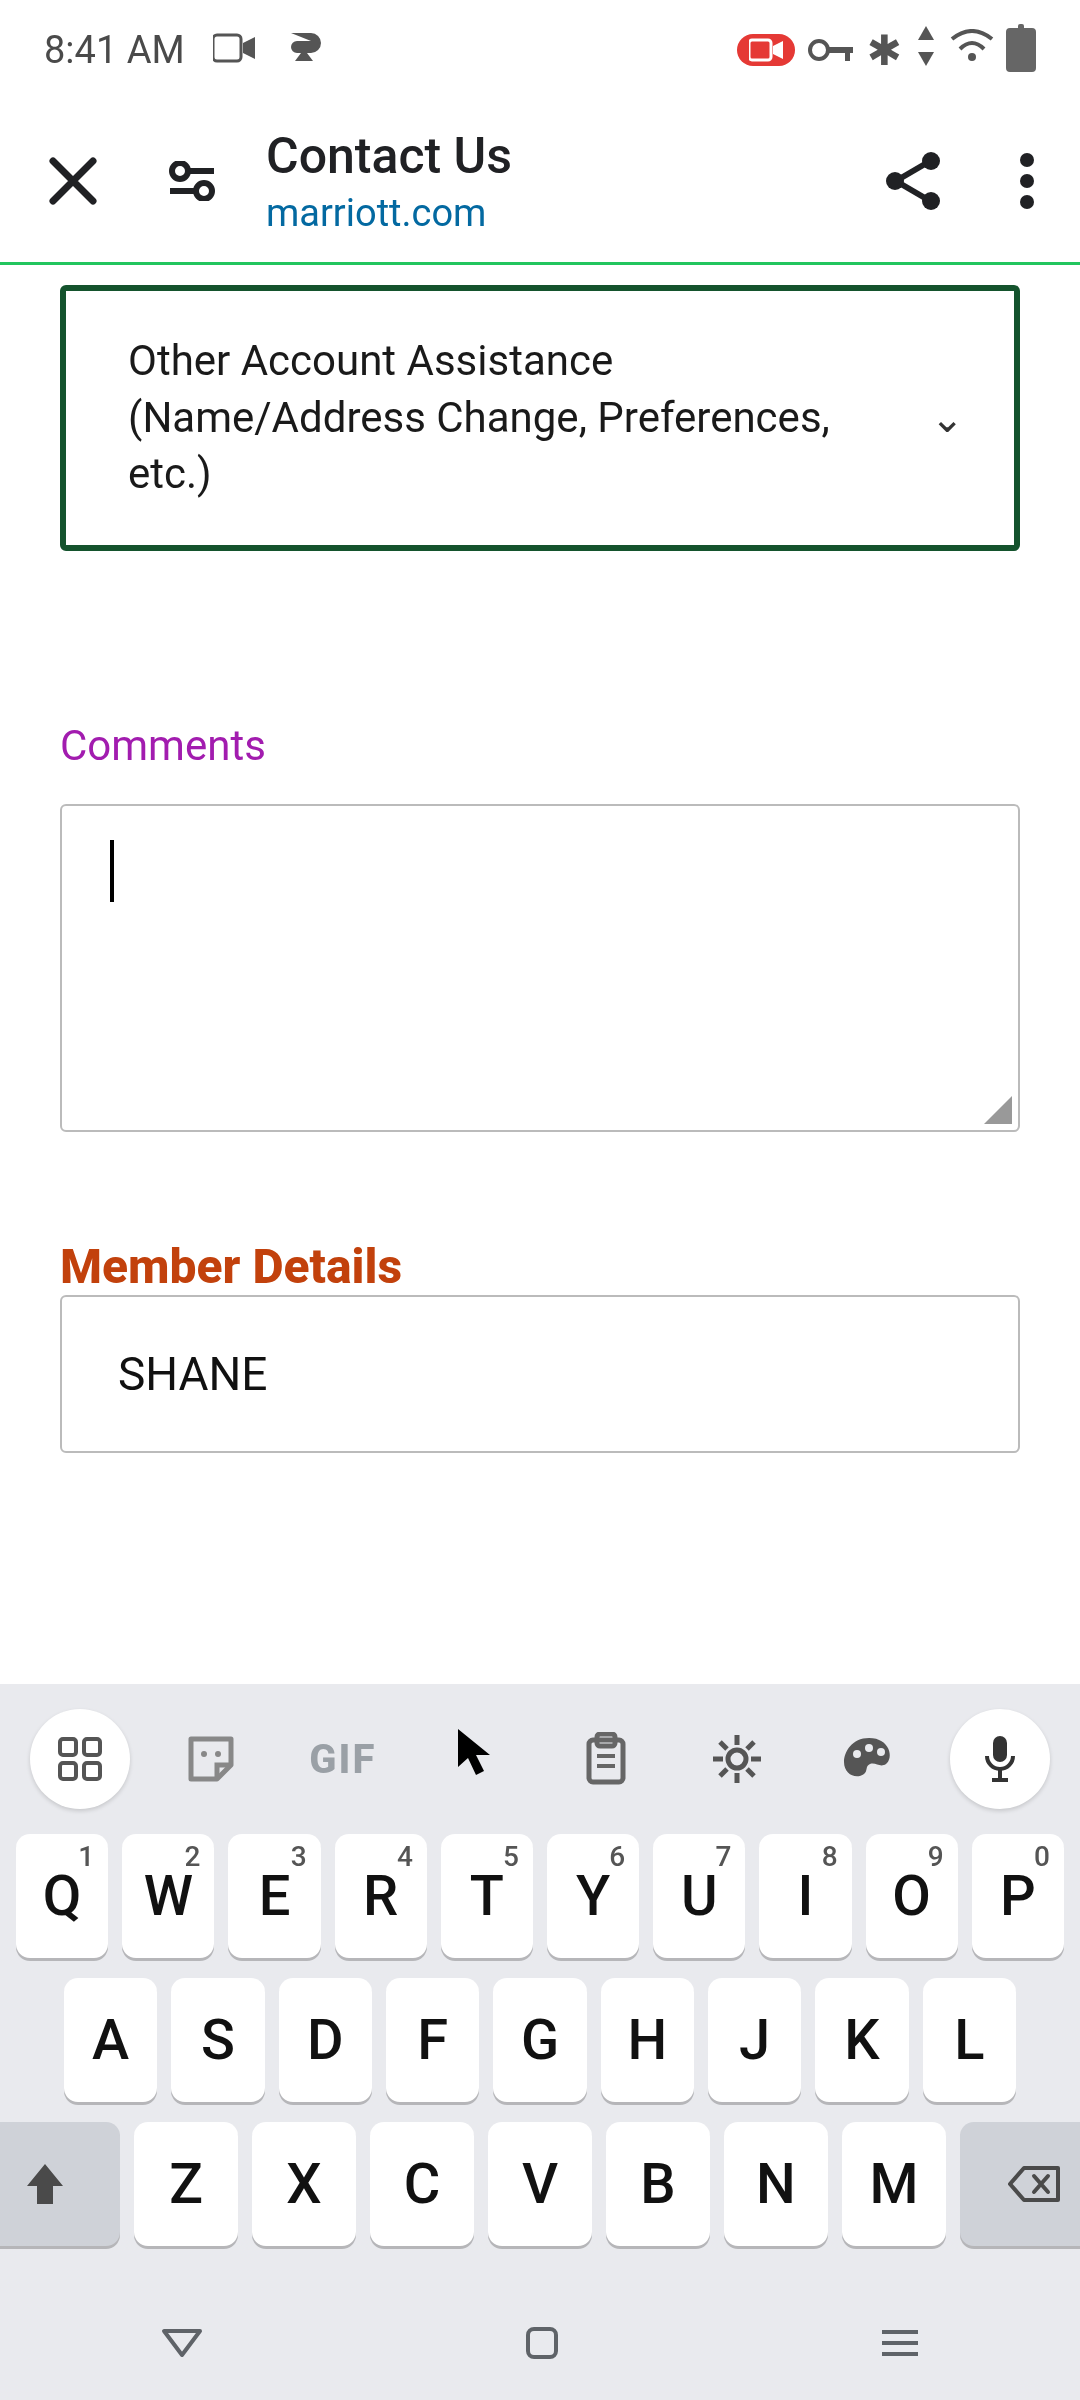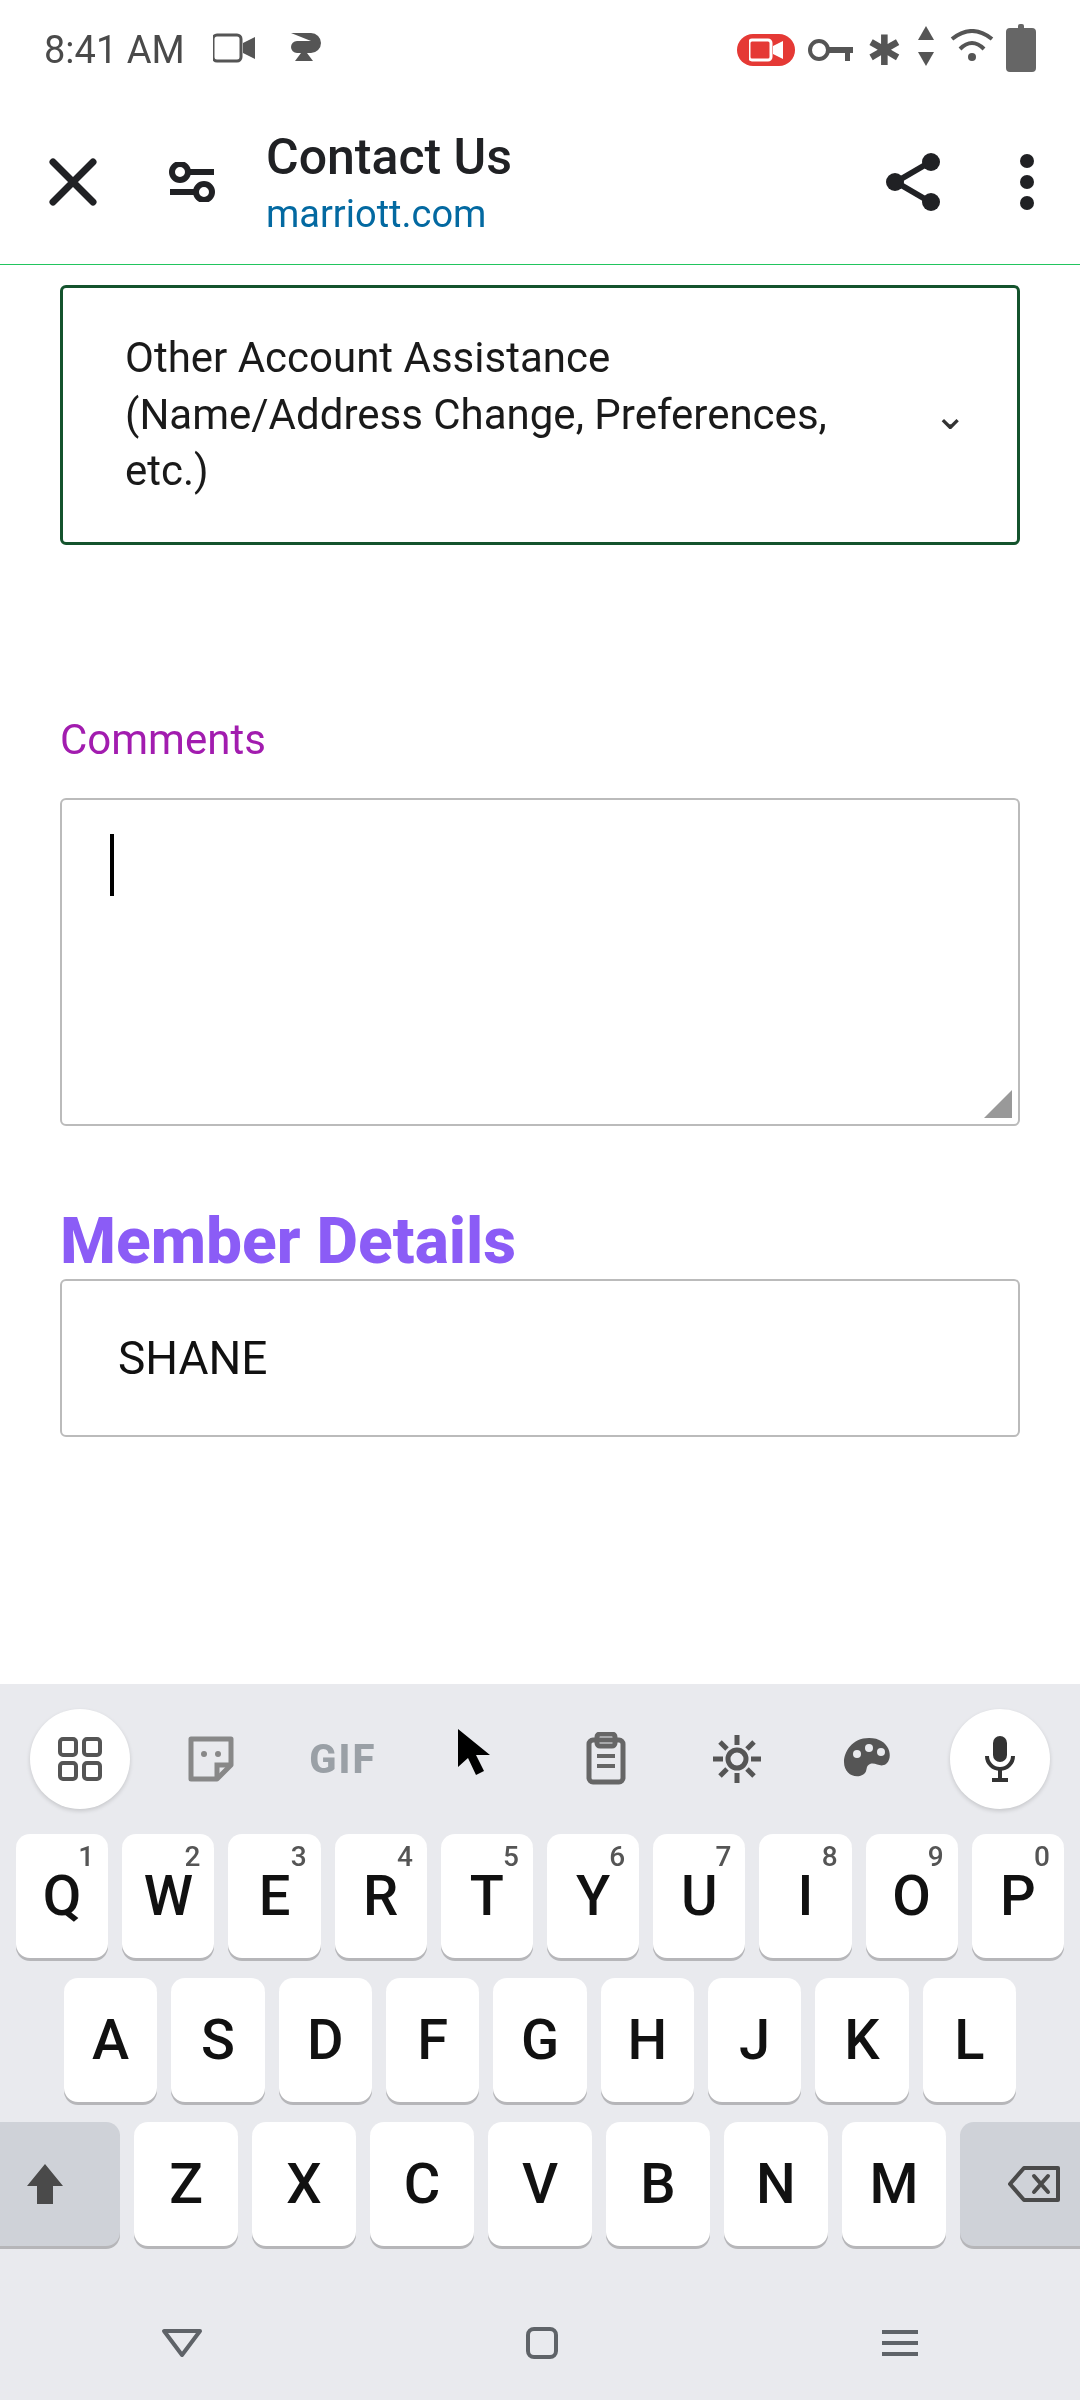--- a/index.html
+++ b/index.html
@@ -7,39 +7,39 @@
 
     
     .status-bar { height: 100px; display: flex; align-items: center; justify-content: space-between; padding: 0 44px; color: #4a4a4a; font-size: 38px; }
     .status-left { display: flex; align-items: flex-end; gap: 28px; }
     .status-right { display: flex; align-items: center; gap: 12px; }
     .rec-badge { background:#e53935; border-radius:18px; padding:4px 12px; display:inline-flex; align-items:center; }
     .batt { width:30px; height:44px; border:4px solid #666; border-radius:4px; position:relative; background:#666; }
     .batt::after{content:""; position:absolute; top:-8px; left:8px; right:8px; height:6px; background:#666; border-radius:2px;}
 
     
-    .app-header { height: 165px; border-bottom: 1px solid #22c55e; display: flex; align-items: center; padding: 0 28px; gap: 44px; }
+    .app-header { height: 165px; border-bottom: 3px solid #22c55e; display: flex; align-items: center; padding: 0 28px; gap: 44px; }
     .hdr-btn { width: 90px; height: 90px; display:flex; align-items:center; justify-content:center; }
     .hdr-title-wrap { flex:1; }
     .hdr-title { font-size: 50px; font-weight: 500; color:#202124; }
     .hdr-sub   { font-size: 38px; color:#0369a1; margin-top: 6px; }
 
     
     .page { flex:1; overflow:hidden; padding: 0 60px; }
-    .select-box { border:3px solid #14532d; border-radius:6px; padding: 42px 50px 42px 62px; margin-top: 20px; display:flex; align-items:center; gap:20px; }
+    .select-box { border:6px solid #14532d; border-radius:6px; padding: 42px 50px 42px 62px; margin-top: 20px; display:flex; align-items:center; gap:20px; }
     .select-text { font-size: 42px; color:#1a1a1a; line-height:1.35; flex:1; }
     .chev { font-size: 40px; color:#333; }
 
     .lbl { font-size: 42px; color:#a21caf; margin-top: 170px; margin-bottom: 34px; }
     .lbl2{ font-size: 42px; color:#222; margin-top: 42px;  margin-bottom: 34px; }
     .comments-box { border:2px solid #bbb; border-radius:6px; height: 328px; padding: 34px 48px; position:relative; }
     .cursor { width:4px; height:62px; background:#000; }
     .resize-handle{position:absolute; right:6px; bottom:6px; width:0;height:0;border-left:14px solid transparent;border-top:14px solid transparent;border-right:14px solid #999;border-bottom:14px solid #999;}
 
-    .section-h { font-size: 64px; font-weight: 800; color:#8b5cf6; margin-top: 78px; letter-spacing:0px; }
+    .section-h { font-size: 48px; font-weight: 800; color:#c2410c; margin-top: 106px; letter-spacing:0px; }
     .name-box { border:2px solid #bbb; border-radius:6px; padding: 50px 56px; font-size:46px; color:#111; }
 
     
     .kbd-wrap { background:#e9eaee; }
     .kbd-strip { height: 150px; display:flex; align-items:center; justify-content:space-between; padding: 4px 30px; }
     .chip { width:100px;height:100px;border-radius:50px;background:#fff;display:flex;align-items:center;justify-content:center; box-shadow:0 2px 4px rgba(0,0,0,.15);}
     .strip-ico { width:100px;height:100px;display:flex;align-items:center;justify-content:center;color:#555; }
     .gif { font-weight:800; font-size:40px; color:#9aa0a6; letter-spacing:2px; }
     .cursor-arrow{ font-size:56px; color:#000; transform:translateY(-6px);}
 

